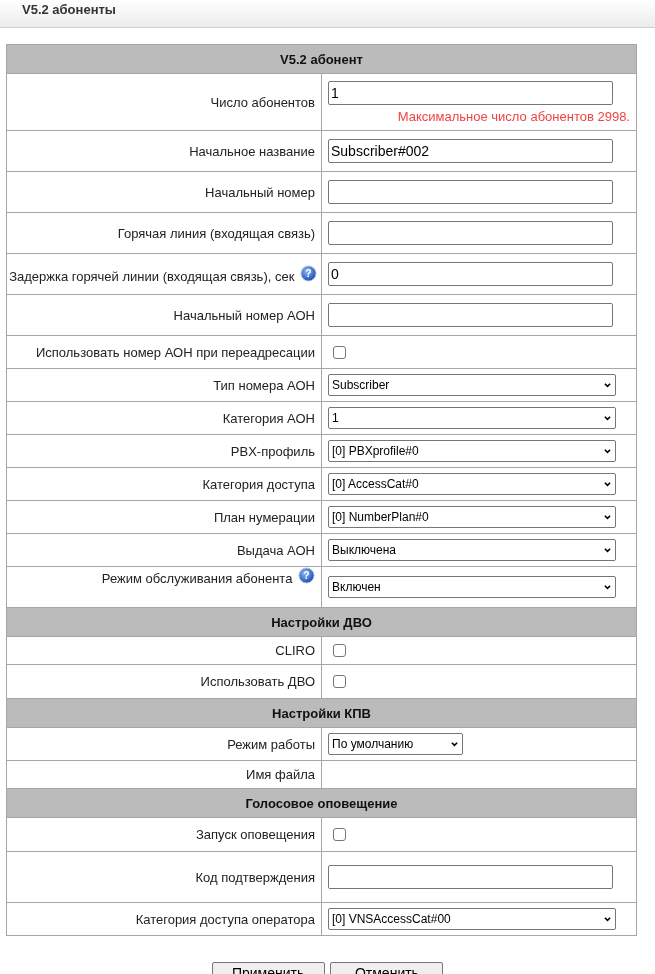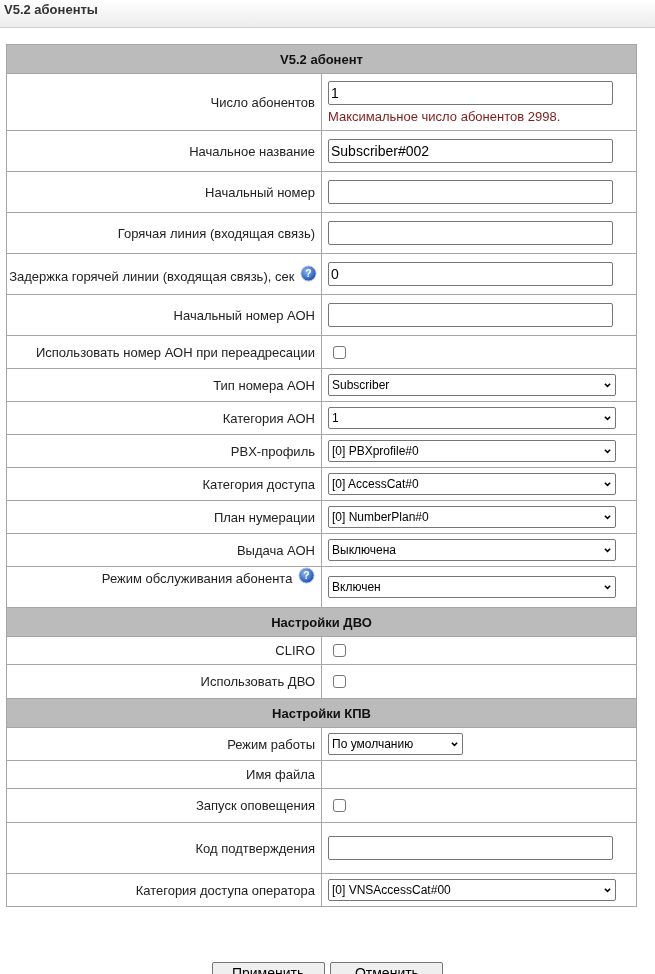--- a/index.html
+++ b/index.html
@@ -3,21 +3,21 @@
 <meta charset="utf-8">
 <style>
   html, body { margin:0; padding:0; }
   body {
     width:655px; height:974px; background:#ffffff; overflow:hidden;
     font-family:"Liberation Sans", sans-serif; font-size:14px; color:#222;
   }
   .page-header {
     height:28px; background:linear-gradient(#ffffff,#ececec);
     border-bottom:1px solid #d0d0d0; box-sizing:border-box;
-    padding:2px 0 0 4px; font-weight:bold; font-size:13px; color:#333;
+    padding:2px 0 0 22px; font-weight:bold; font-size:13px; color:#333;
   }
   .form-table {
     position:absolute; left:6px; top:44px; width:631px;
     border-collapse:collapse; table-layout:fixed;
   }
   .form-table td { border:1px solid #a6a6a6; box-sizing:border-box; }
   .section-head td {
     background:#bbbbbb; font-weight:bold; text-align:center; font-size:13px;
     height:29px; color:#111;
   }
@@ -34,21 +34,21 @@
     font-size:12px; color:#000; padding:1px 3px; line-height:18px;
   }
   .sel.small { width:135px; }
   .chev {
     position:absolute; right:4px; top:7px; width:7px; height:7px;
   }
   .chk {
     width:13px; height:13px; box-sizing:border-box; border:1px solid #767676;
     border-radius:3px; background:#fff; margin-left:5px;
   }
-  .hint { color:#7f1d1d; font-size:13px; margin-top:4px; }
+  .hint { color:#ef4444; font-size:13px; margin-top:4px;text-align:right; }
   .help-icon {
     display:inline-block; width:17px; height:17px; vertical-align:-1px; margin-left:2px;
   }
   .buttons {
     position:absolute; top:946px; left:0; width:655px; text-align:center;
   }
   .btn {
     display:inline-block; height:22px; box-sizing:border-box;
     border:1px solid #767676; border-radius:2px; background:#efefef;
     font-size:14px; color:#000; line-height:20px; margin:16px 1px;
@@ -235,20 +235,23 @@
               <path d="M1 1l3 3 3-3" stroke="#000" stroke-width="1.8" fill="none"></path>
             </svg></div>
         </td>
   </tr>
 
   <tr style="height:28px">
     <td class="lbl">Имя файла</td>
     <td class="val"></td>
   </tr>
 
+  <tr class="section-head">
+        <td colspan="2">Голосовое оповещение</td>
+      </tr>
 
   <tr style="height:34px">
     <td class="lbl">Запуск оповещения</td>
     <td class="val">
           <div class="chk"></div>
         </td>
   </tr>
 
   <tr style="height:51px">
     <td class="lbl">Код подтверждения</td>

